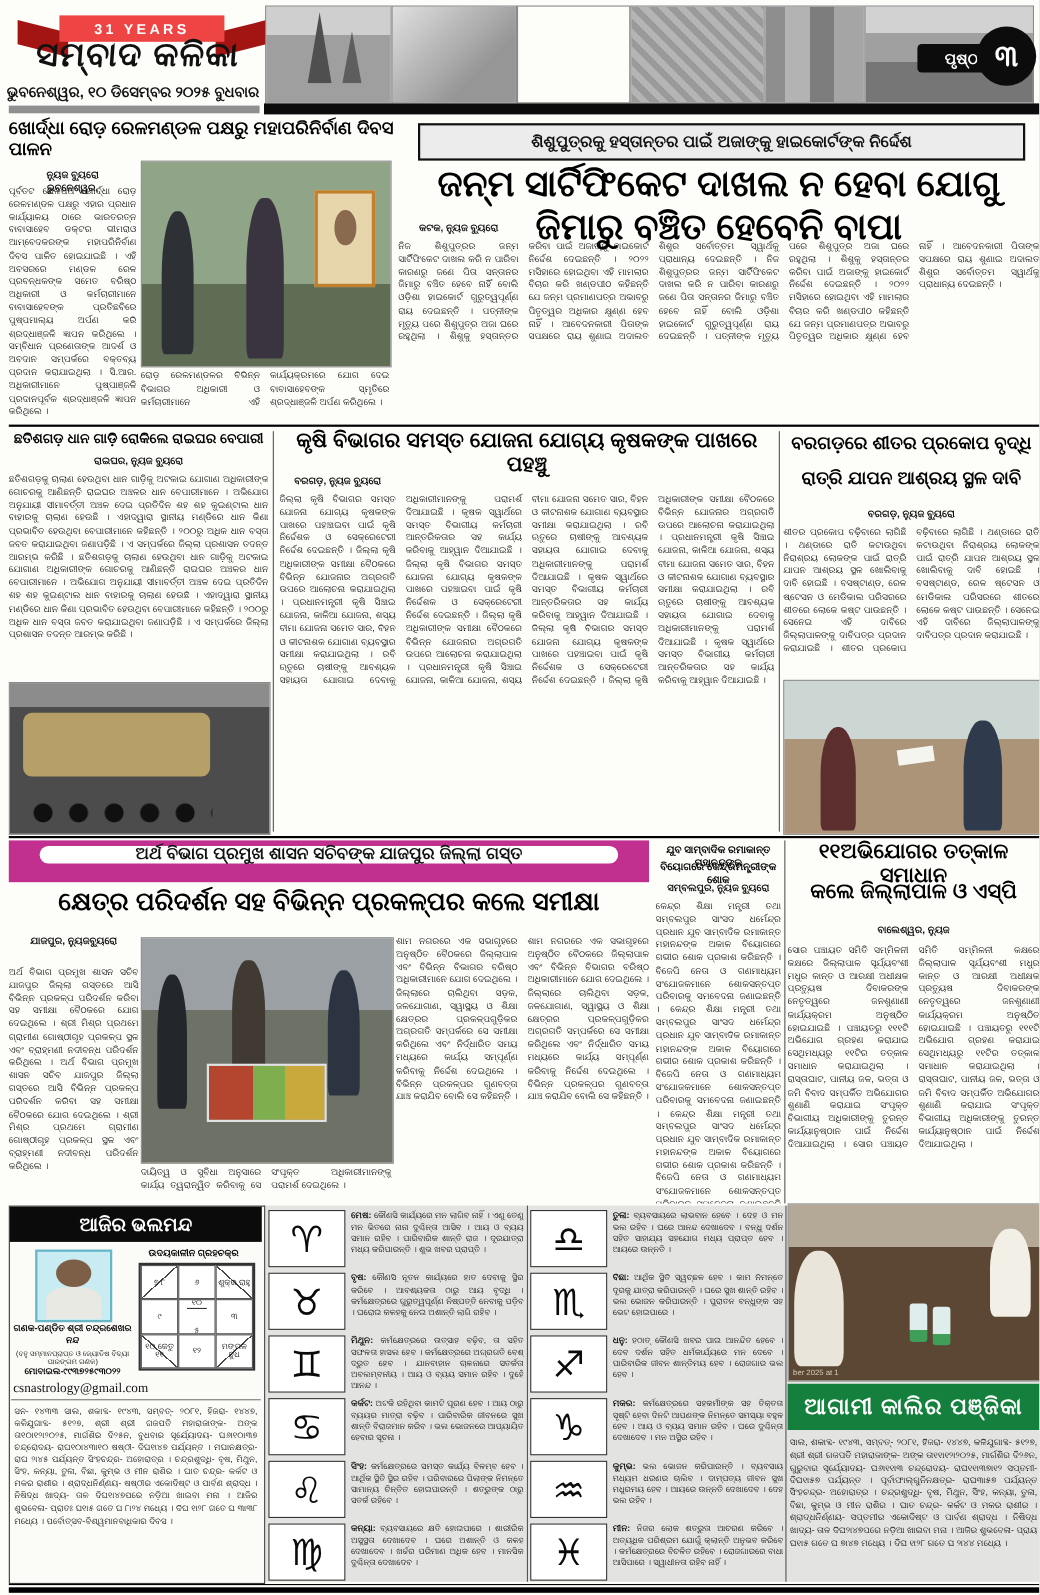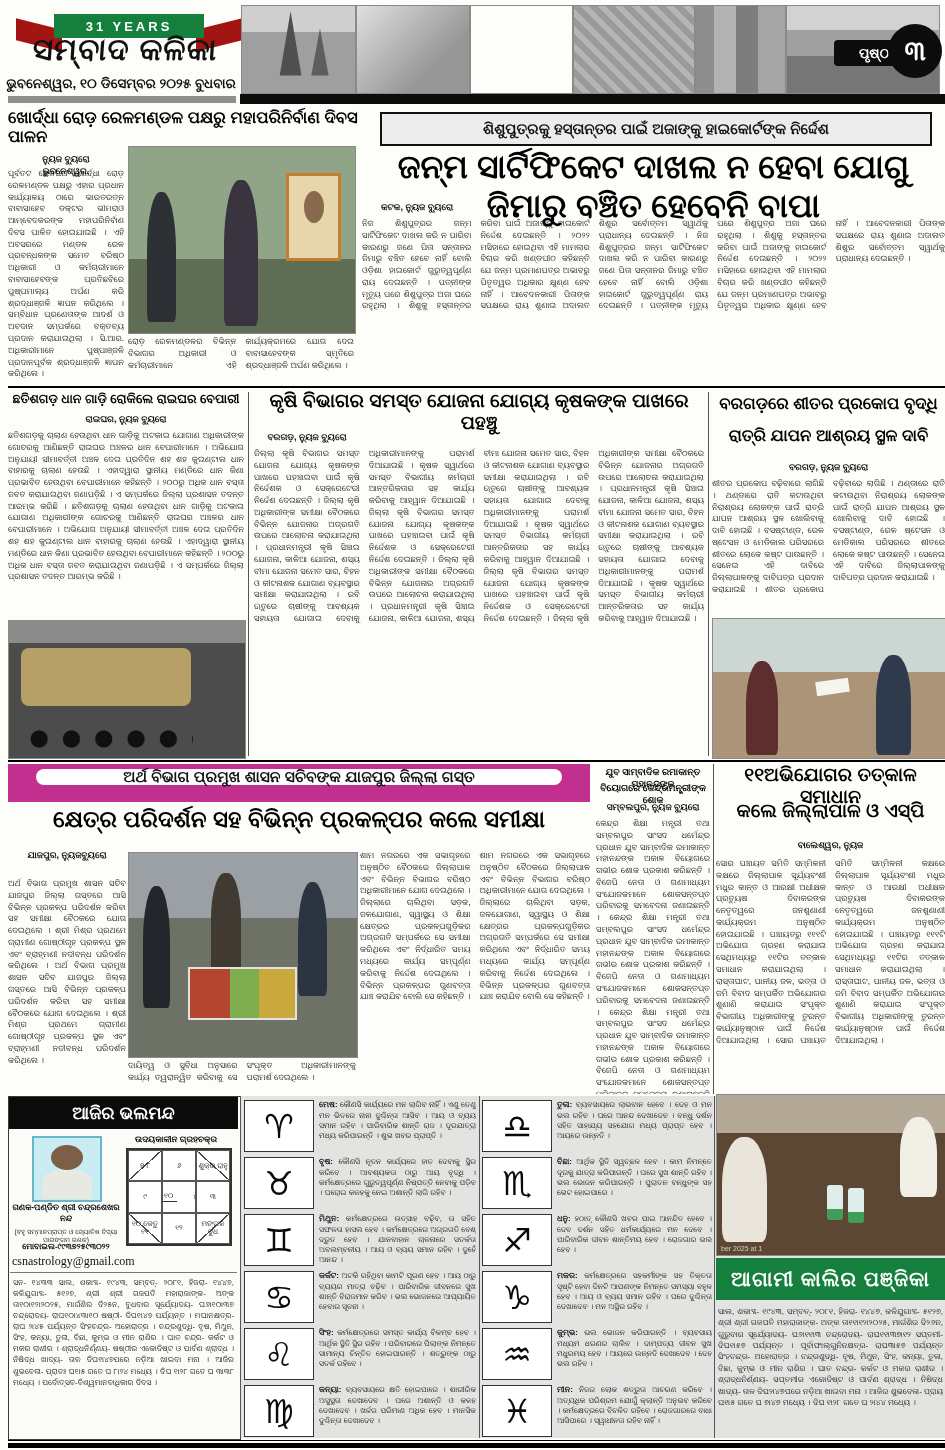--- a/index.html
+++ b/index.html
@@ -9,21 +9,21 @@
   .body-txt{font-size:8.3px;line-height:1.42;text-align:justify;overflow:hidden;word-break:break-word;color:#141414;}
   .byline{font-weight:bold;text-align:center;font-size:9px;line-height:1.3;}
   .hl{font-weight:bold;color:#000;}
   .center{text-align:center;}
   .cols2{column-count:2;column-gap:9px;}
   .cols4{column-count:4;column-gap:9px;}
   .cols5{column-count:5;column-gap:9px;}
   .hrule{background:#000;}
   .vrule{width:1px;background:#555;}
   
-  .ribbon-bar{position:absolute;left:34px;top:10px;width:150px;height:24px;background:#15803d;color:#fff;
+  .ribbon-bar{position:absolute;left:34px;top:10px;width:150px;height:24px;background:#ef4444;color:#fff;
       font-weight:bold;font-size:13px;letter-spacing:3px;display:flex;align-items:center;justify-content:center;}
   .ribbon-flap{position:absolute;width:46px;height:22px;background:#a31512;top:20px;}
   .flap-l{left:-4px;transform:skewY(14deg);}
   .flap-r{left:176px;transform:skewY(-14deg);}
   .logo{font-size:31px;font-weight:bold;letter-spacing:1px;transform:skewX(-4deg);}
   .dateline{font-size:13.5px;font-weight:bold;}
   .graybar{background:#8f8f8f;}
   .blackbar{background:#0c0c0c;}
   .ph{border:1px solid #8a8a8a;overflow:hidden;position:absolute;}
   .ph-temple{background:linear-gradient(180deg,#cfcfcf 0 30%,#9f9f9f 30% 100%);}
@@ -201,21 +201,21 @@
   <div class="abs astro-photo" style="left:32px;top:1136px;width:66px;height:62px;">
     <div class="astro-head"></div>
     <div class="astro-body"></div>
   </div>
   <div class="abs hl center" style="left:118px;top:1134px;width:116px;font-size:8.6px;">ଉଦୟକାଳୀନ ଗ୍ରହଚକ୍ର</div>
   <div class="abs chart" style="left:126px;top:1148px;width:102px;height:94px;">
     <div class="diag1">୭ ୮</div>
     <div>୬</div>
     <div class="diag2">ଶୁକ୍ର ରାହୁ</div>
     <div>୯</div>
-    <div style="flex-direction:row;gap:16px;">
+    <div style="flex-direction:column;gap:16px;">
       <span style="border-bottom:1px solid #333;padding:0 4px;">୧୦</span>
       <span>୫</span>
     </div>
     <div>୩</div>
     <div class="diag2">୧୦ କେତୁ ୧୧</div>
     <div>୧୨</div>
     <div class="diag1">ମଙ୍ଗଳ ବୁଧ</div>
   </div>
   <div class="abs hl center" style="left:10px;top:1202px;width:112px;font-size:8.4px;line-height:1.25;">ଗଣକ-ପଣ୍ଡିତ ଶ୍ରୀ ଚନ୍ଦ୍ରଶେଖର ନନ୍ଦ</div>
   <div class="abs center small-note" style="left:10px;top:1228px;width:112px;">(ବହୁ ସମ୍ମାନପ୍ରାପ୍ତ ଓ ଜ୍ୟୋତିଷ ବିଦ୍ୟା ପାରଙ୍ଗମ ଗଣକ)</div>

